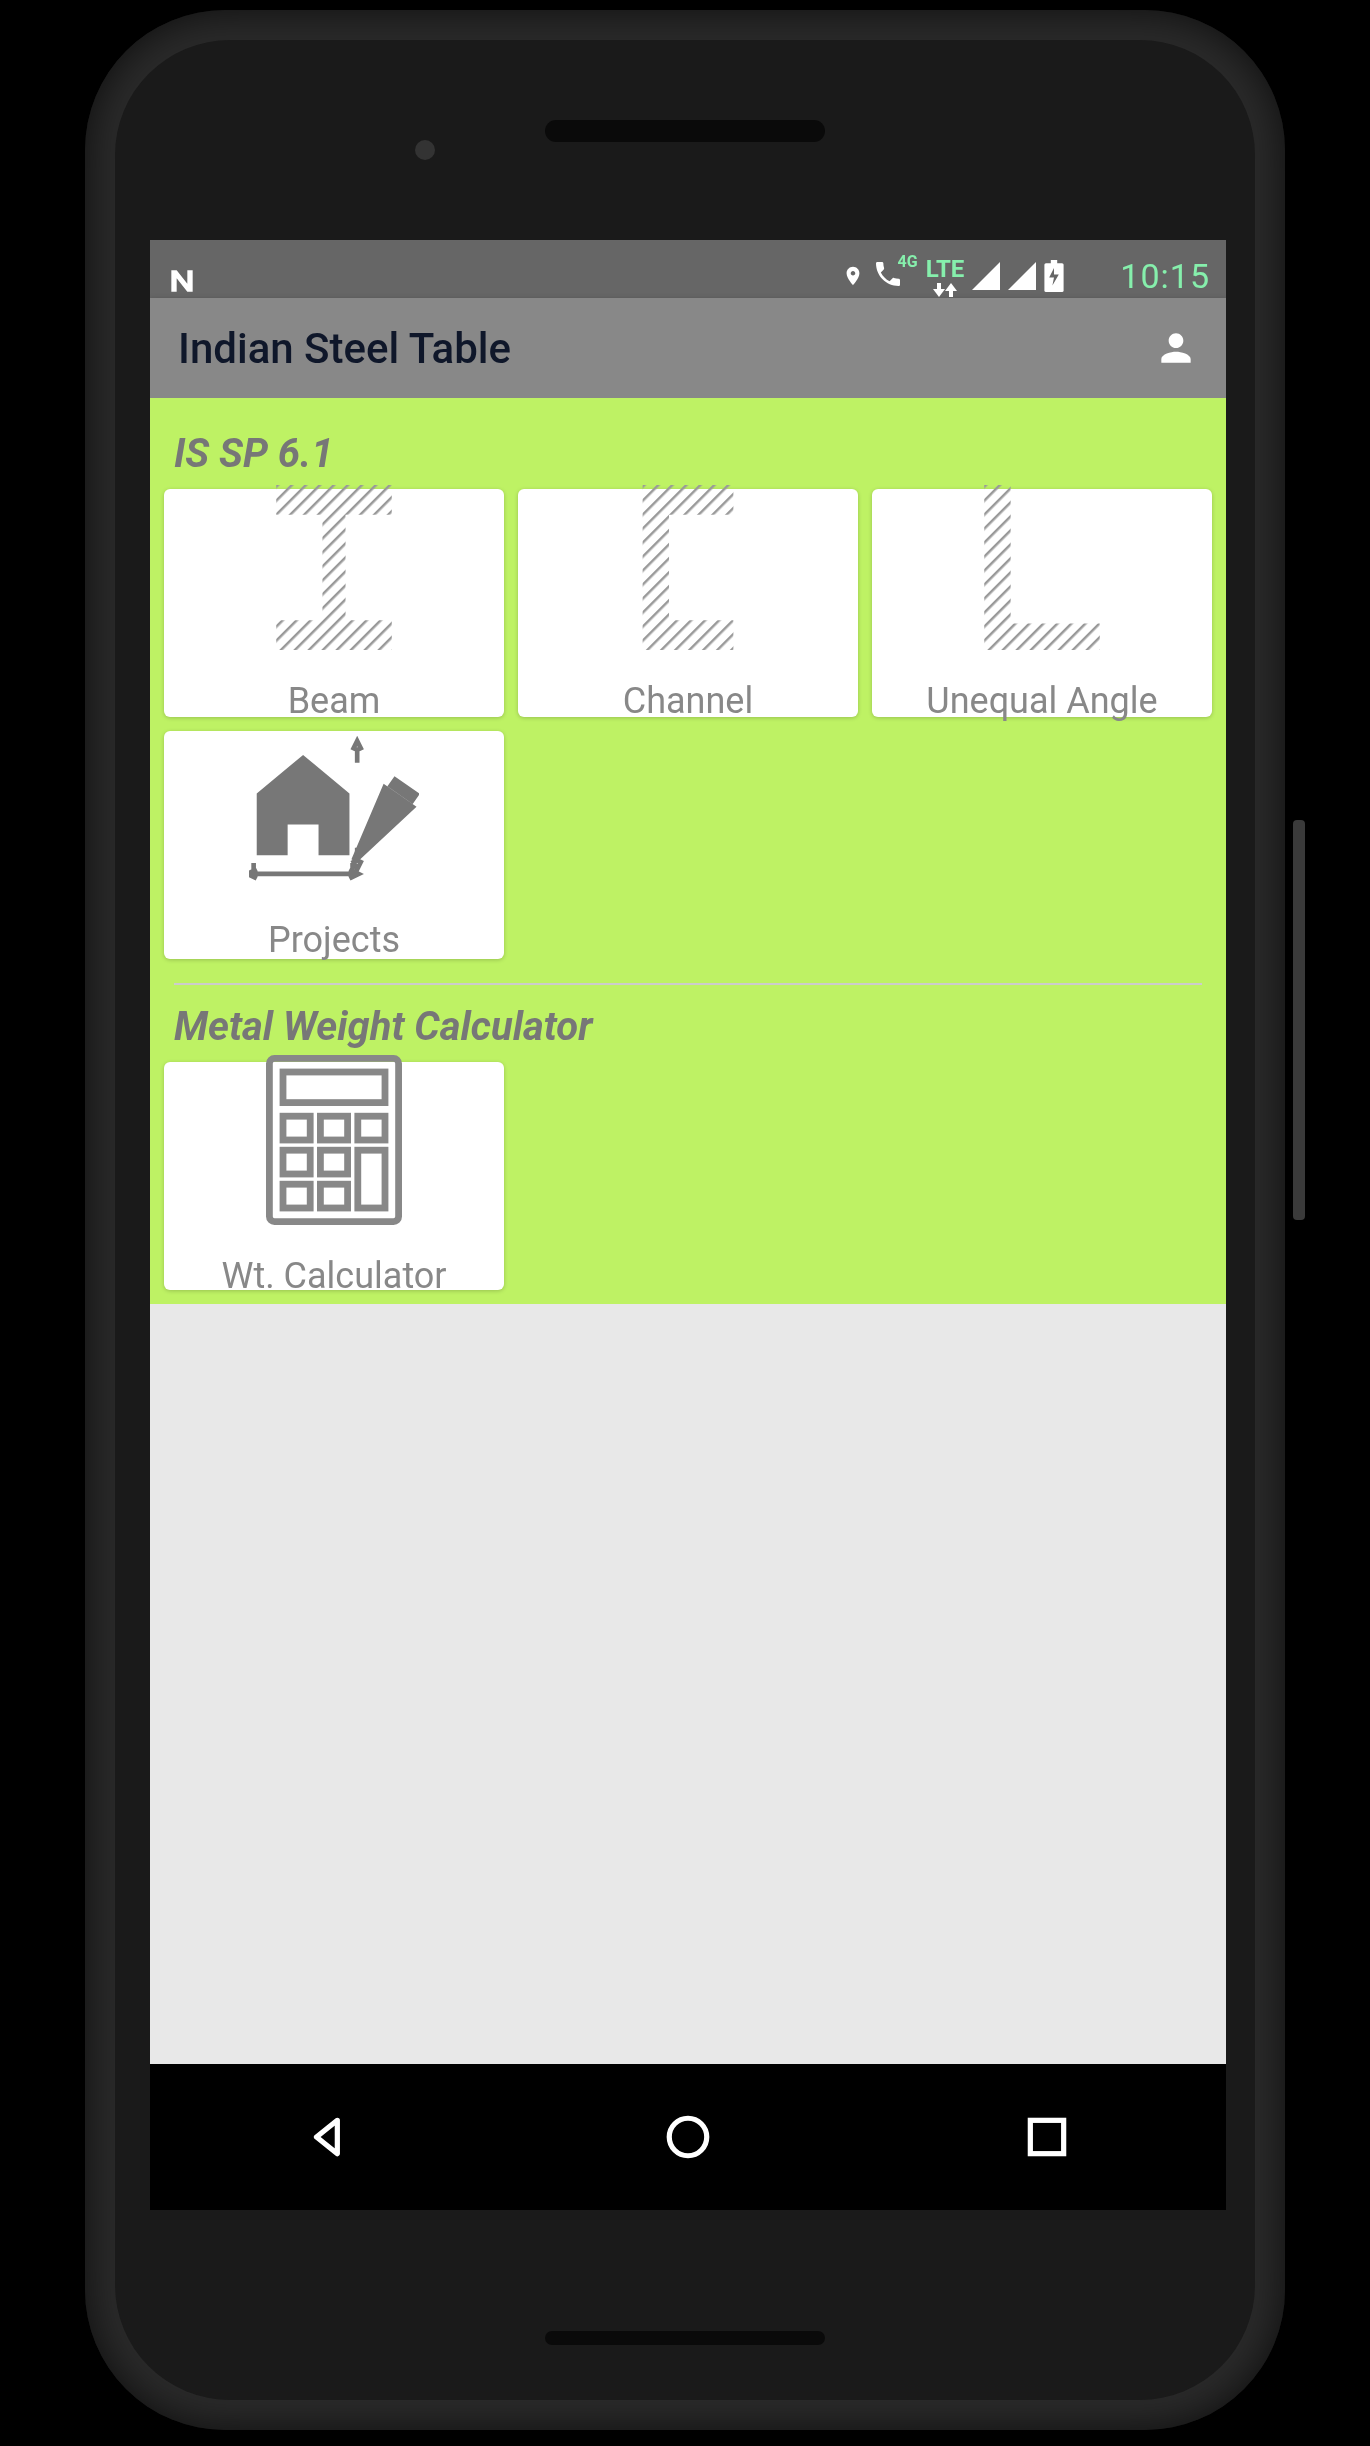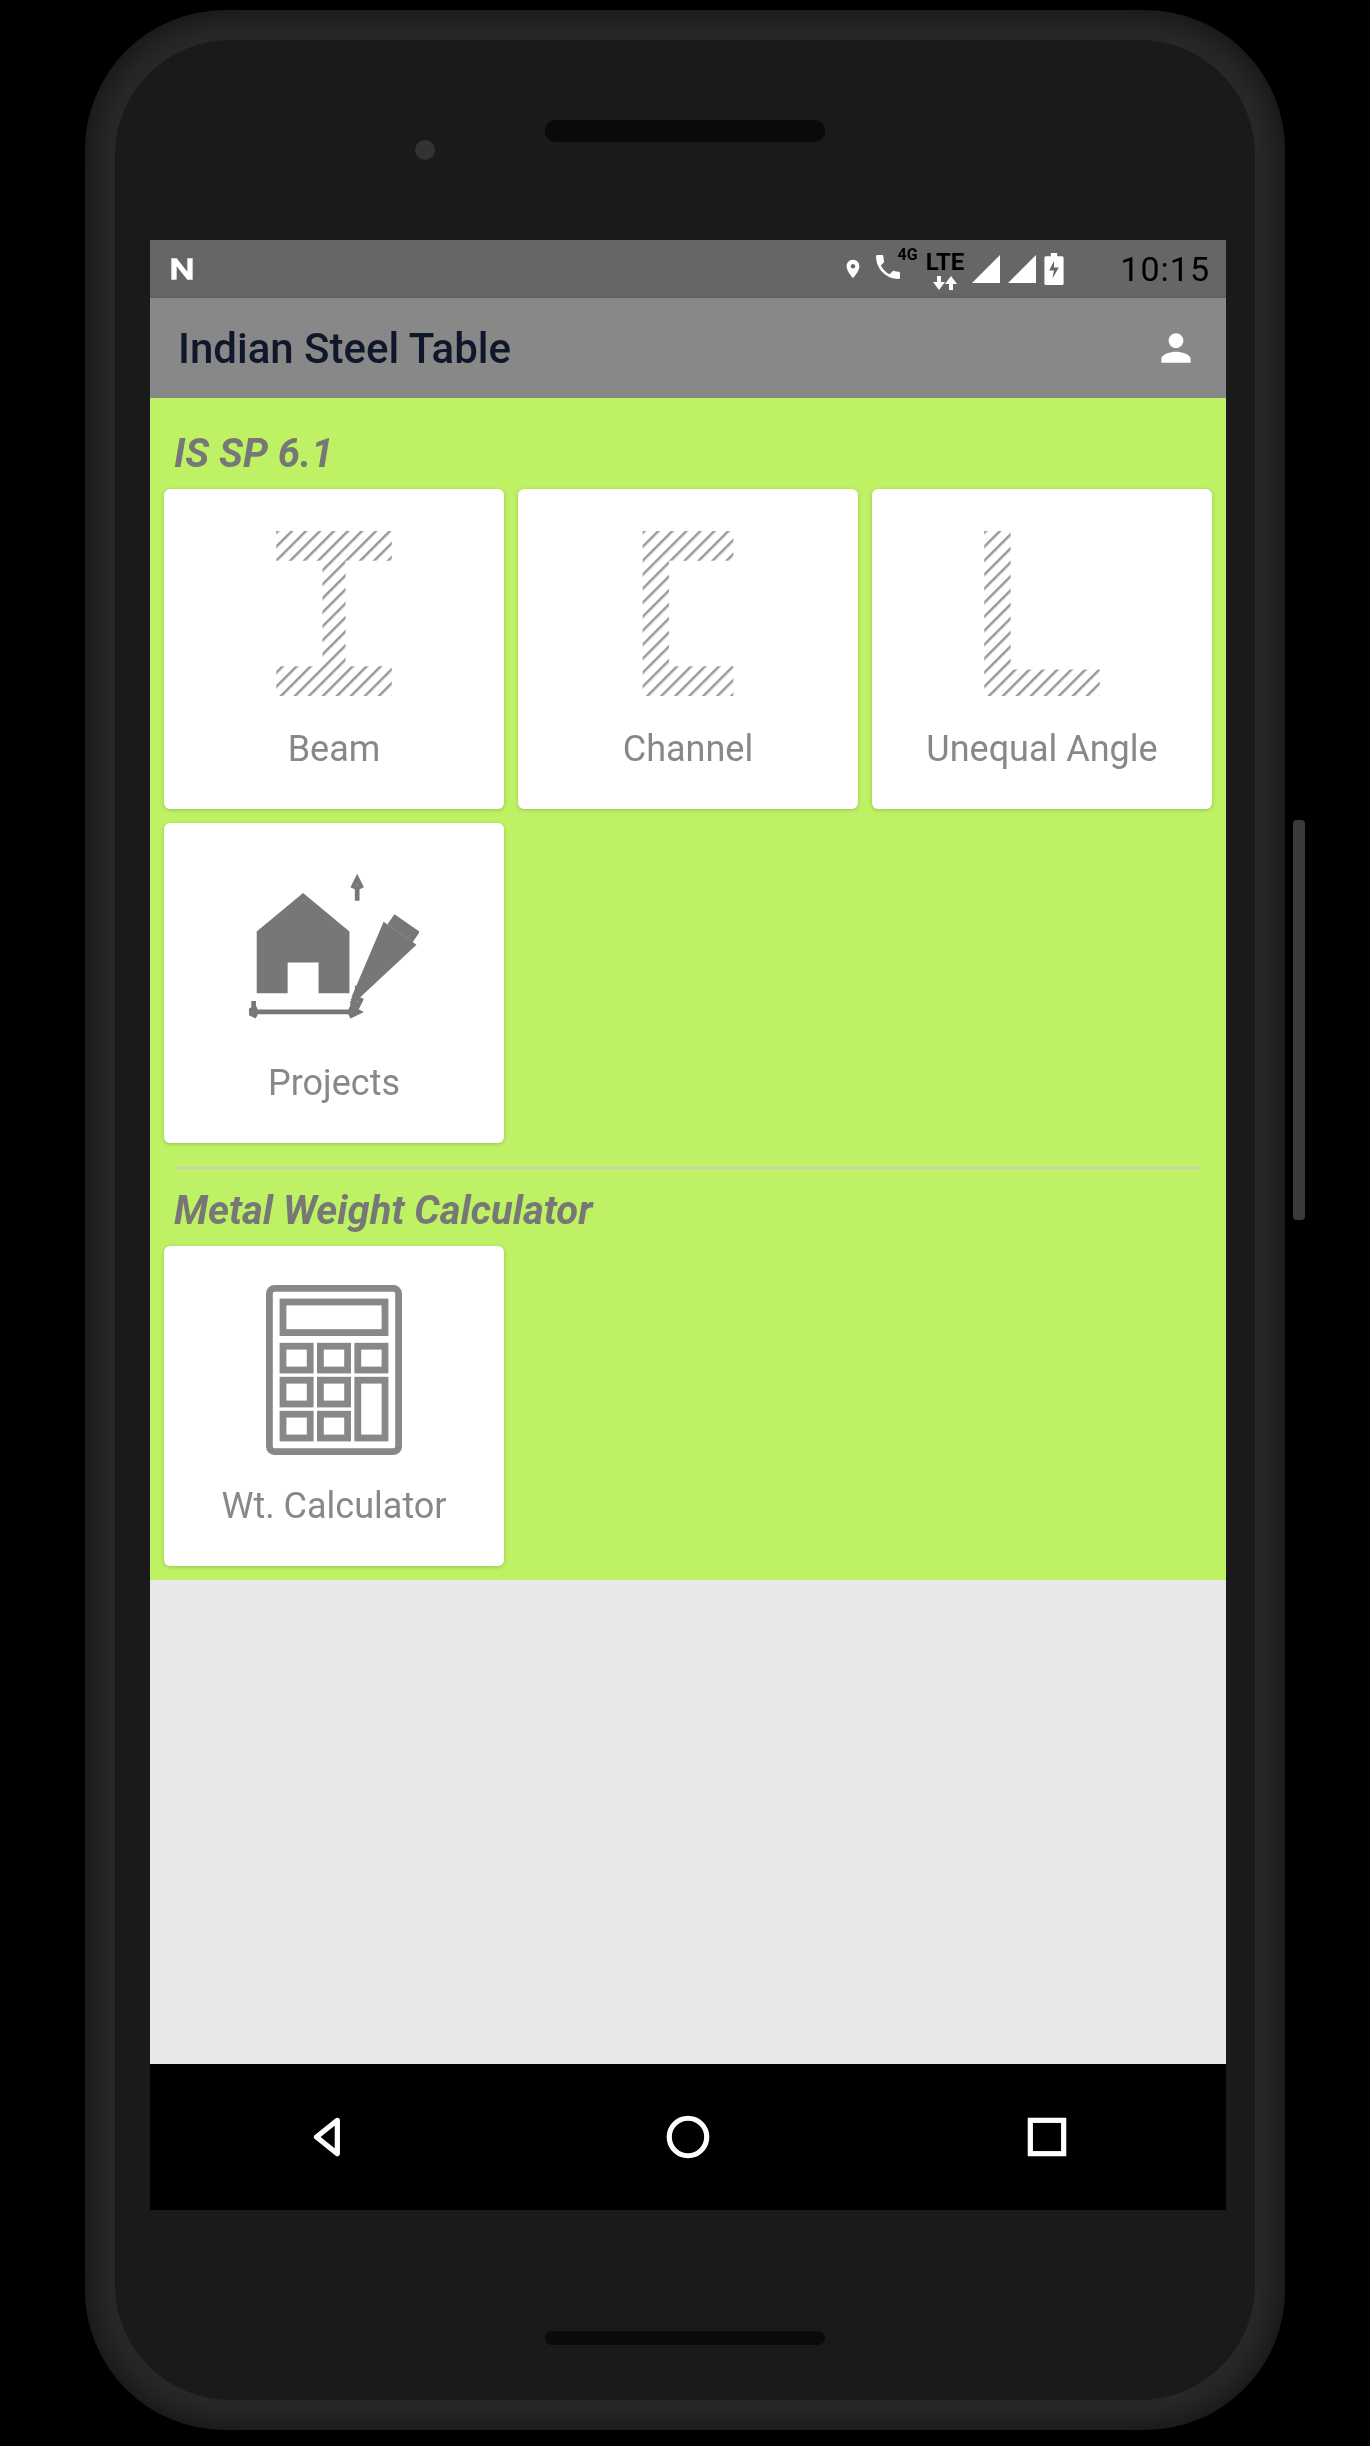--- a/index.html
+++ b/index.html
@@ -62,24 +62,24 @@
   top: 240px;
   width: 1076px;
   height: 1970px;
   background: #e8e8e8;
   overflow: hidden;
 }
 .status-bar {
   height: 58px;
   background: #666;
   display: flex;
-  align-items: center;
+  align-items: flex-end;
   justify-content: space-between;
-  padding: 8px 16px;
-  color: #000000;
+  padding: 1px 16px;
+  color: #86efac;
 }
 .status-left { display: flex; align-items: center; }
 .status-right { display: flex; align-items: center; gap: 8px; }
 .status-time { font-size: 34px; font-weight: 400; letter-spacing: 1px; margin-left: 48px; }
 .status-lte { font-size: 24px; font-weight: 700; }
 .n-icon {
   width: 32px; height: 32px;
 }
 .app-bar {
   height: 100px;
@@ -107,21 +107,21 @@
   margin: 18px 10px 12px;
 }
 .card-grid {
   display: grid;
   grid-template-columns: repeat(3, 1fr);
   gap: 14px;
 }
 .card {
   background: #fff;
   border-radius: 6px;
-  height: 320px;
+  height: 228px;
   display: flex;
   flex-direction: column;
   align-items: center;
   justify-content: center;
   box-shadow: 0 1px 4px rgba(0,0,0,0.2);
   cursor: pointer;
 }
 .card-icon {
   width: 170px;
   height: 170px;

